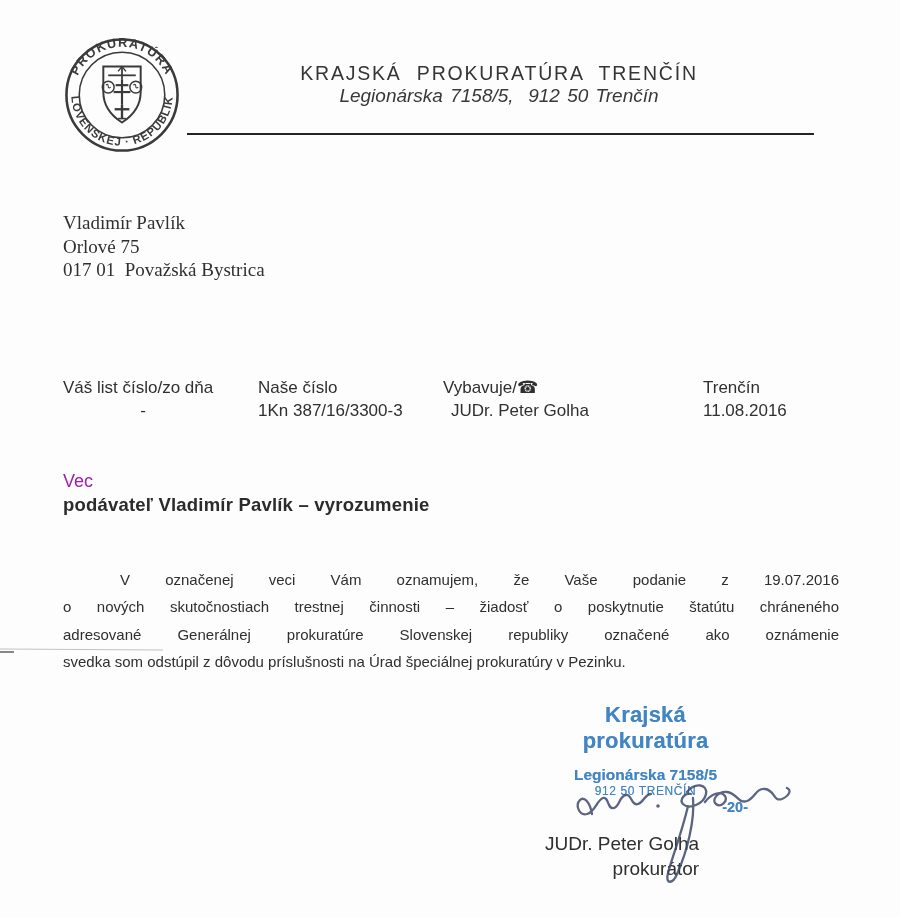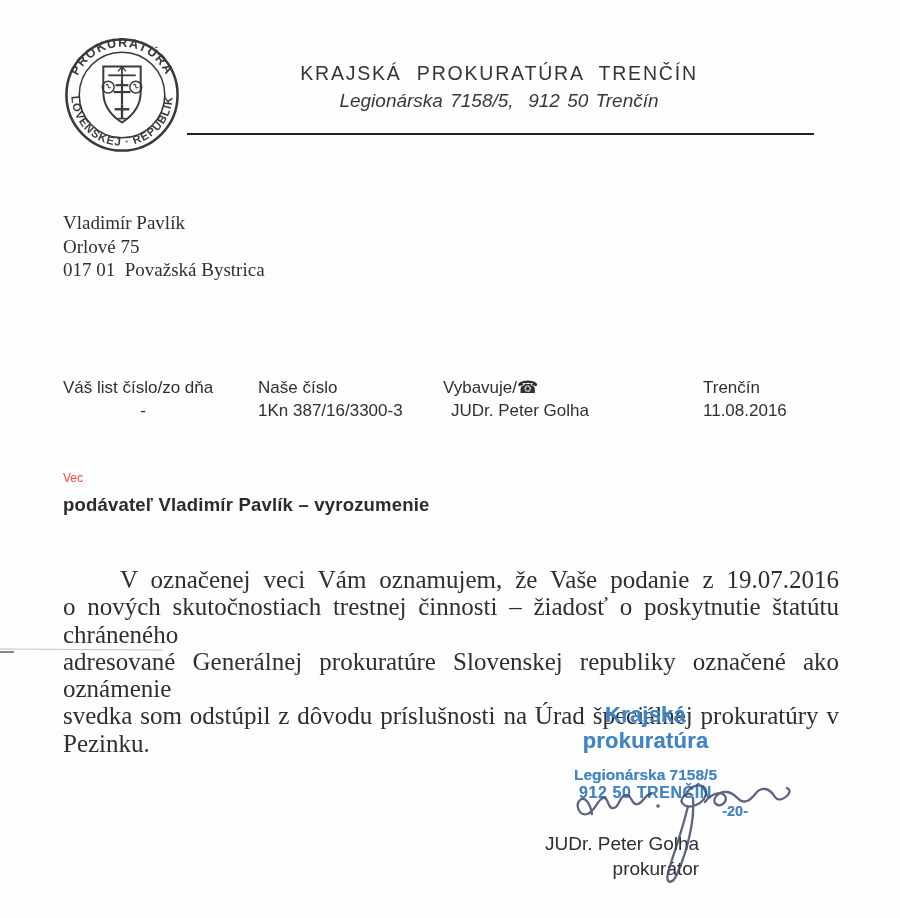--- a/index.html
+++ b/index.html
@@ -6,50 +6,50 @@
   .page{
     position:relative;width:900px;height:918px;background:#fdfdfd;
     font-family:"Liberation Sans","DejaVu Sans",sans-serif;color:#2e2e2e;
     overflow:hidden;
   }
   
   .seal{position:absolute;left:63px;top:36px;width:118px;height:118px;}
   
   .hdr{position:absolute;left:185px;top:62px;width:628px;text-align:center;}
   .hdr-title{font-size:19.5px;letter-spacing:1.8px;word-spacing:8px;color:#353535;}
-  .hdr-addr{font-size:19px;font-style:italic;margin-top:5px;color:#383838;word-spacing:2px;}
+  .hdr-addr{font-size:19px;font-style:italic;color:#383838;word-spacing:2px;}
   .hdr-rule{position:absolute;left:187px;top:133px;width:627px;height:2px;background:#242424;}
   
   .recipient{position:absolute;left:63px;top:211px;font-size:19px;line-height:23.5px;color:#303030;font-family:Liberation Serif, serif;}
   
   .ref-col{position:absolute;top:376px;font-size:17px;line-height:23px;color:#303030;}
   .ref-c1{left:63px;width:160px;}
   .ref-c1 .val{text-align:center;}
   .ref-c2{left:258px;}
   .ref-c3{left:443px;}
   .ref-c3 .val{padding-left:8px;}
   .ref-c4{left:703px;}
   .phone{font-size:17px;}
   
-  .vec{position:absolute;left:63px;top:471px;font-size:12px;color:#ef4444;}
+  .vec{position:absolute;left:63px;top:471px;font-size:18px;color:#a21caf;}
   .vec-subject{position:absolute;left:63px;top:494px;font-size:18.5px;font-weight:bold;color:#2b2b2b;letter-spacing:.2px;}
   
-  .bodytext{position:absolute;left:63px;top:566px;width:776px;font-size:25px;line-height:27.3px;color:#2f2f2f;font-family:Liberation Serif, serif;}
+  .bodytext{position:absolute;left:63px;top:566px;width:776px;font-size:15px;line-height:27.3px;color:#2f2f2f;}
   .bline{text-align:justify;text-align-last:justify;white-space:normal;}
   .bline.first{padding-left:57px;}
   .bline.last{text-align-last:left;}
   
   .artifact{position:absolute;left:0;top:649px;width:163px;height:1px;background:#9a9a9a;opacity:.6;transform:rotate(.4deg);}
   .artifact-nub{position:absolute;left:0;top:651px;width:14px;height:2px;background:#6a6a6a;opacity:.8;}
   
   .stamp{position:absolute;left:543px;top:702px;width:205px;text-align:center;
          text-shadow:0 0 .6px rgba(66,133,196,.65);}
   .stamp .s1{font-size:22px;font-weight:700;letter-spacing:.2px;}
   .stamp .s2{font-size:15.5px;font-weight:600;margin-top:12px;}
-  .stamp .s3{font-size:16px;font-weight:700;letter-spacing:.6px;}
+  .stamp .s3{font-size:12px;font-weight:400;letter-spacing:.6px;}
   .stamp .s4{font-size:14.5px;font-weight:700;margin-top:1px;text-align:right;}
   
   .sig{position:absolute;left:535px;top:772px;width:260px;height:130px;z-index:3;}
   .signer{position:absolute;left:545px;top:833px;font-size:19px;color:#2f2f2f;z-index:2;}
   .signer .t{margin-left:30px;margin-top:3px;text-align:right;}
 </style>
 </head>
 <body>
 
 <div class="page">

